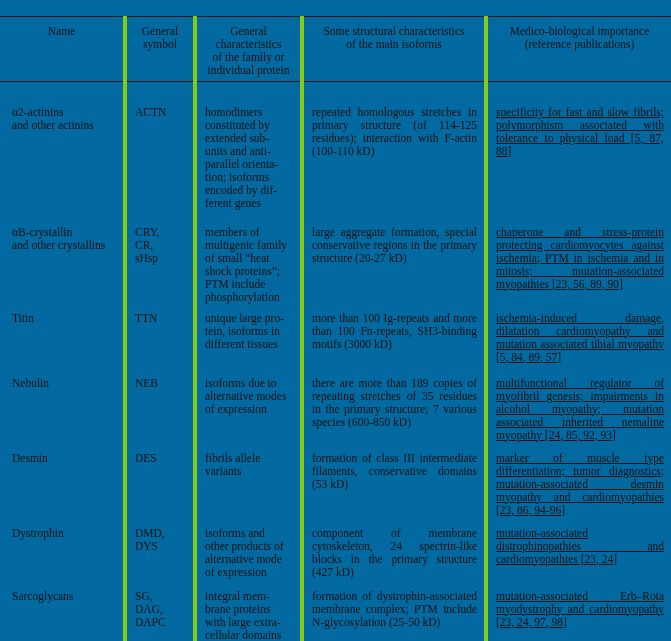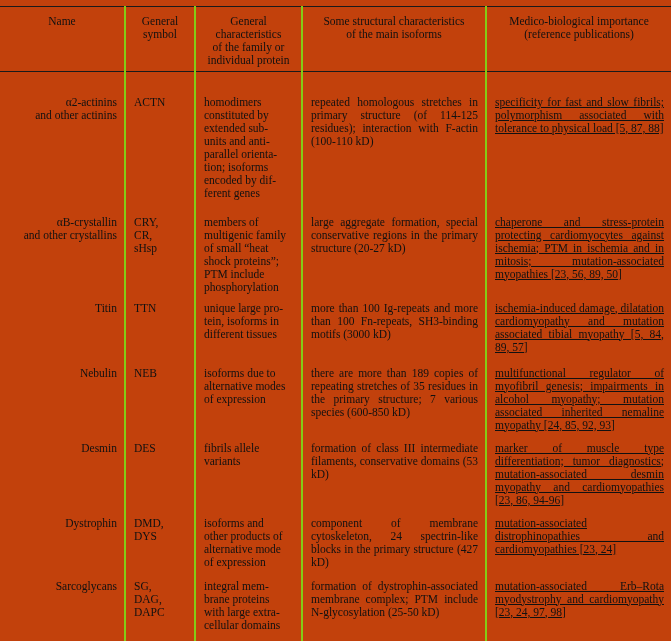--- a/index.html
+++ b/index.html
@@ -5,24 +5,24 @@
   html, body {
     margin: 0;
     padding: 0;
     background: #ffffff;
     font-family: "Liberation Serif", "DejaVu Serif", serif;
     color: #111111;
   }
   .page {
     width: 671px;
     height: 641px;
-    background: #c2410c;
+    background: #0369a1;
     overflow: hidden;
     box-sizing: border-box;
-    padding-top: 6px;
+    padding-top: 16px;
   }
   table.iso-table {
     border-collapse: collapse;
     table-layout: fixed;
     width: 671px;
     border-top: 1.5px solid #1a1a1a;
     border-bottom: 1.5px solid #1a1a1a;
     font-size: 11.5px;
     line-height: 13px;
   }
@@ -39,23 +39,23 @@
     padding: 8px 4px 4px 4px;
     border-bottom: 1px solid #1a1a1a;
     white-space: pre-line;
   }
   thead tr { height: 63px; }
 
   td {
     vertical-align: top;
     padding: 4px 7px 4px 8px;
   }
-  th + th, td + td { border-left: 2px solid #84cc16; }
+  th + th, td + td { border-left: 4px solid #84cc16; }
 
-  td.col-name    { padding-left: 12px; white-space: pre-line; text-align: right; }
+  td.col-name    { padding-left: 12px; white-space: pre-line; }
   td.col-symbol  { white-space: pre-line; }
   td.col-general { white-space: pre-line; }
   td.col-struct  { text-align: justify; }
   td.col-medico  { text-align: justify; text-decoration: underline; }
 
   tbody tr:nth-child(1) { height: 140px; }
   tbody tr:nth-child(2) { height: 82px; }
   tbody tr:nth-child(3) { height: 65px; }
   tbody tr:nth-child(4) { height: 75px; }
   tbody tr:nth-child(5) { height: 75px; margin-top: 24px; }
@@ -113,21 +113,21 @@
     <td class="col-symbol">CRY,
 CR,
 sHsp</td>
     <td class="col-general">members of
 multigenic family
 of small “heat
 shock proteins”;
 PTM include
 phosphorylation</td>
     <td class="col-struct">large aggregate formation, special conservative regions in the primary structure (20-27 kD)</td>
-    <td class="col-medico">chaperone and stress-protein protecting cardiomyocytes against ischemia; PTM in ischemia and in mitosis; mutation-associated myopathies [23, 56, 89, 50]</td>
+    <td class="col-medico">chaperone and stress-protein protecting cardiomyocytes against ischemia; PTM in ischemia and in mitosis; mutation-associated myopathies [23, 56, 89, 90]</td>
   </tr>
 
   <tr>
     <td class="col-name">Titin</td>
     <td class="col-symbol">TTN</td>
     <td class="col-general">unique large pro-
 tein, isoforms in
 different tissues</td>
     <td class="col-struct">more than 100 Ig-repeats and more than 100 Fn-repeats, SH3-binding motifs (3000 kD)</td>
     <td class="col-medico">ischemia-induced damage, dilatation cardiomyopathy and mutation associated tibial myopathy [5, 84, 89, 57]</td>

